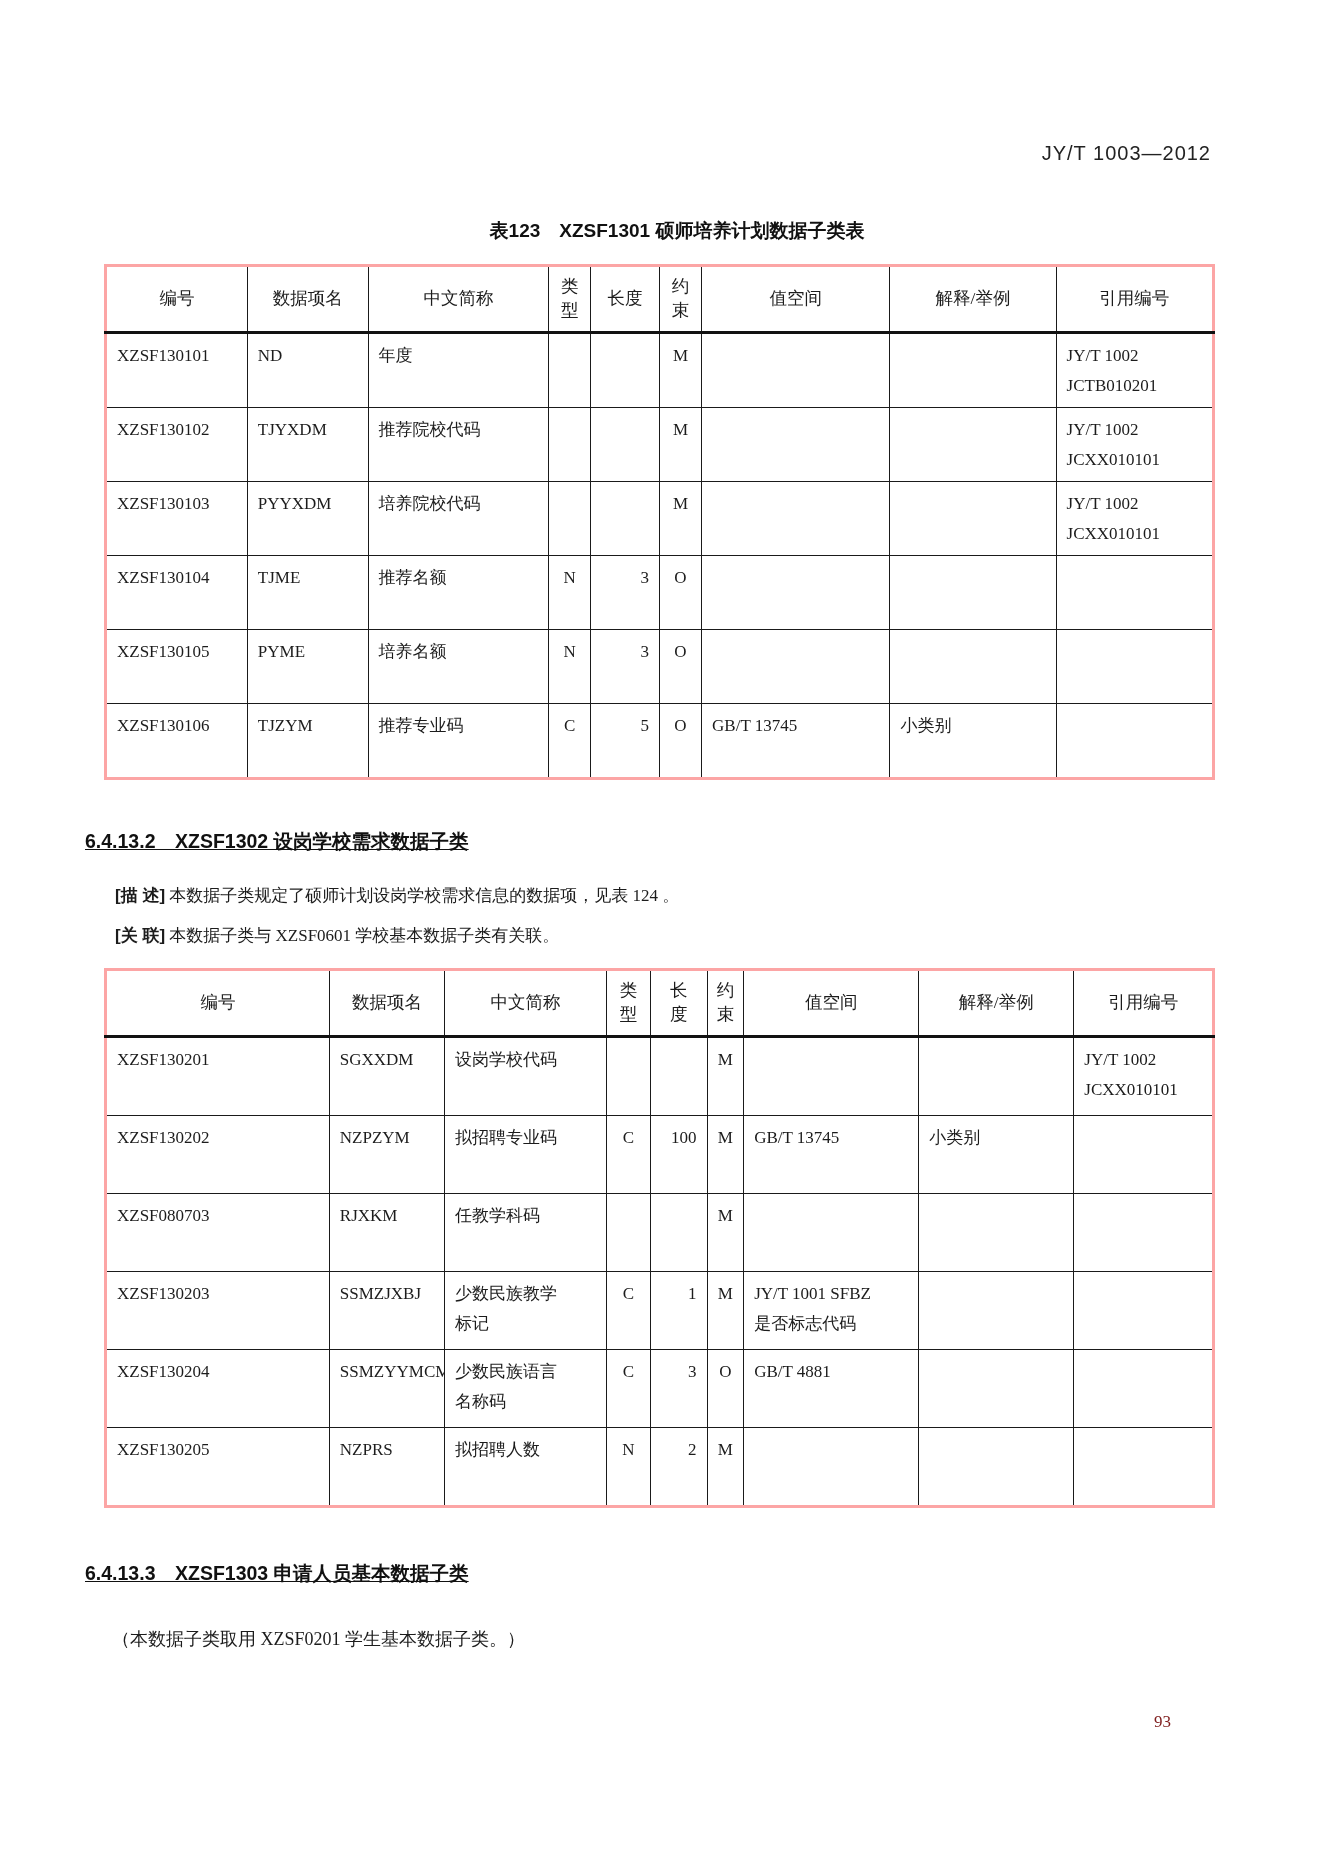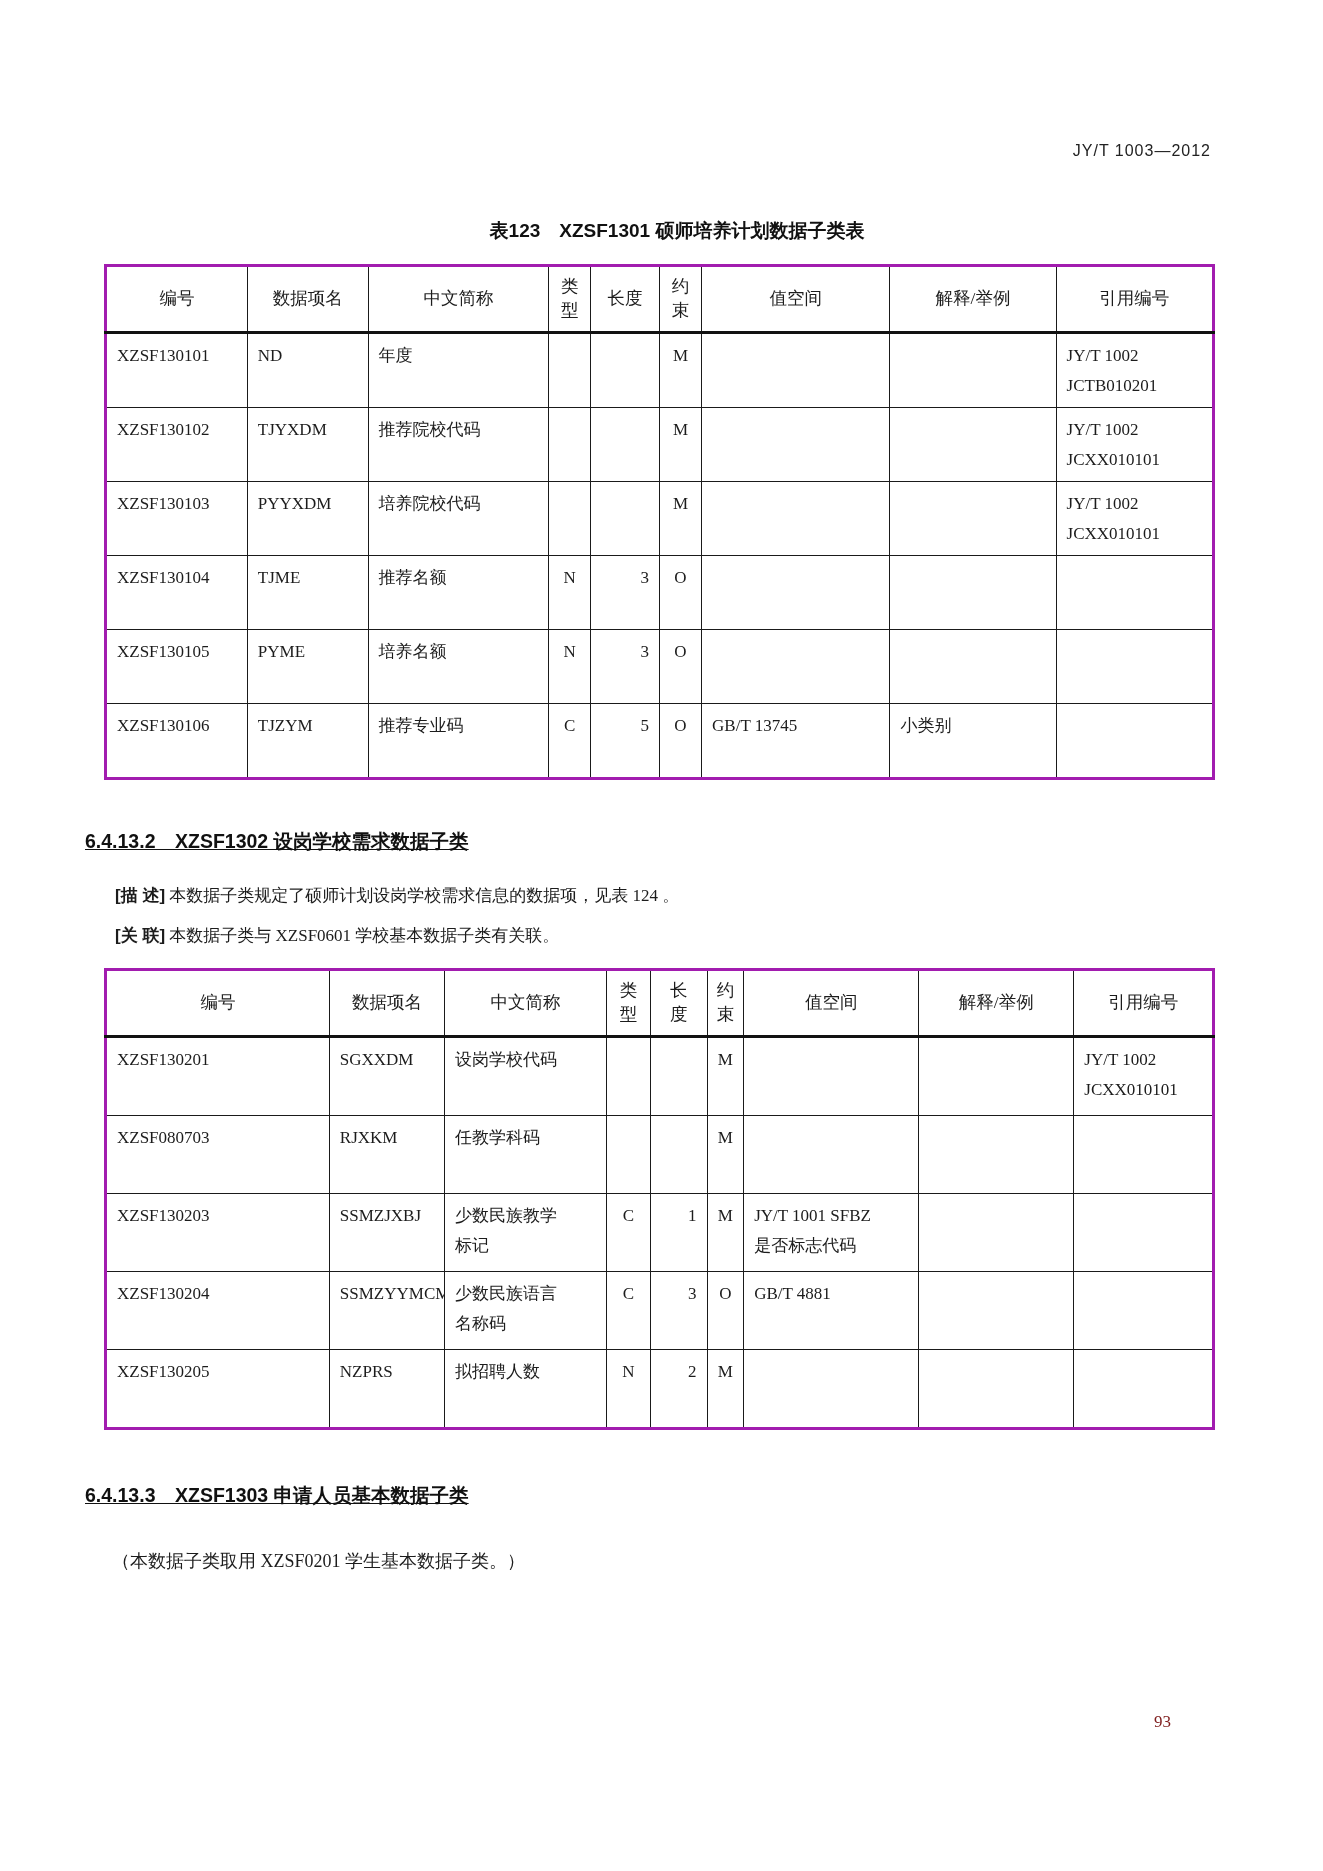--- a/index.html
+++ b/index.html
@@ -11,21 +11,21 @@
     background: #ffffff;
     color: #1c1c1c;
     font-family: "Liberation Serif", "DejaVu Serif", serif;
     overflow: hidden;
   }
   .running-header {
     position: absolute;
     top: 142px;
     right: 112px;
     font-family: "Liberation Sans", "DejaVu Sans", sans-serif;
-    font-size: 16px;
+    font-size: 20px;
     letter-spacing: 1px;
     color: #222;
   }
   .caption {
     text-align: center;
     font-family: "Liberation Sans", "DejaVu Sans", sans-serif;
     font-weight: bold;
     font-size: 19px;
     color: #111;
   }
@@ -33,21 +33,21 @@
   .caption-124 { margin-top: 30px; }
   table.data-table {
     border-collapse: collapse;
     table-layout: fixed;
     width: 1111px;
     margin-left: 104px;
     margin-top: 20px;
     font-size: 17px;
     line-height: 1.75;
   }
-  table.data-table { border: 3px solid #a21caf; }
+  table.data-table { border: 3px solid #fca5a5; }
   table.data-table th, table.data-table td {
     border: 1.5px solid #1a1a1a;
     white-space: pre-line;
     overflow: hidden;
   }
   table.data-table thead th {
     border-bottom: 3px solid #111;
     font-weight: normal;
     text-align: center;
     vertical-align: middle;
@@ -266,20 +266,31 @@
           <td class="c2">设岗学校代码</td>
           <td class="c3"></td>
           <td class="c4"></td>
           <td class="c5">M</td>
           <td class="c6"></td>
           <td class="c7"></td>
           <td class="c8">JY/T 1002
 JCXX010101</td>
         </tr>
         <tr>
+          <td class="c0">XZSF130202</td>
+          <td class="c1">NZPZYM</td>
+          <td class="c2">拟招聘专业码</td>
+          <td class="c3">C</td>
+          <td class="c4">100</td>
+          <td class="c5">M</td>
+          <td class="c6">GB/T 13745</td>
+          <td class="c7">小类别</td>
+          <td class="c8"></td>
+        </tr>
+        <tr>
           <td class="c0">XZSF080703</td>
           <td class="c1">RJXKM</td>
           <td class="c2">任教学科码</td>
           <td class="c3"></td>
           <td class="c4"></td>
           <td class="c5">M</td>
           <td class="c6"></td>
           <td class="c7"></td>
           <td class="c8"></td>
         </tr>

